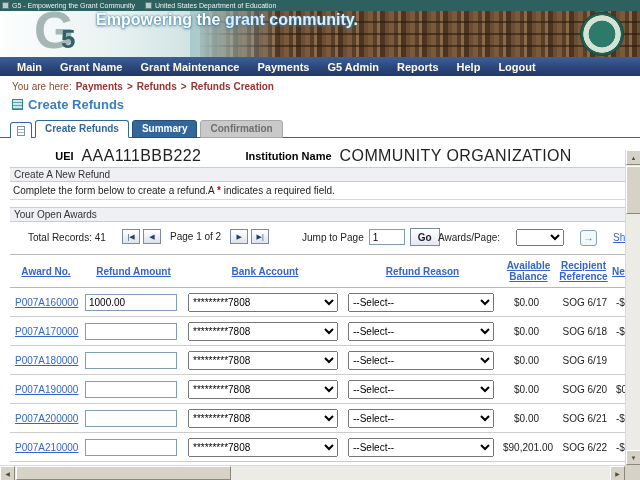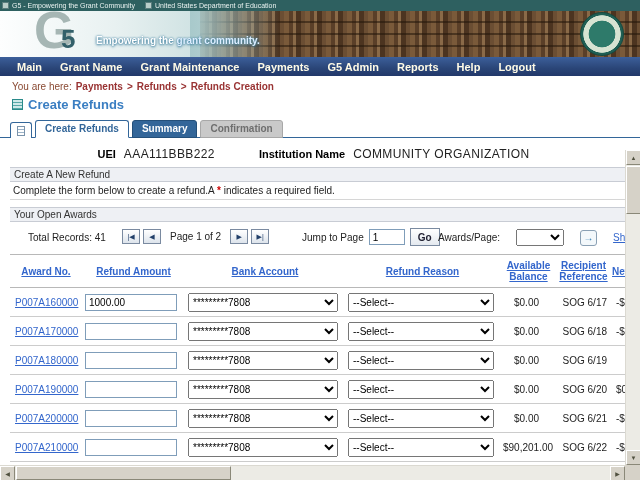--- a/index.html
+++ b/index.html
@@ -18,21 +18,21 @@
   .banner { position:absolute; top:11px; left:0; width:640px; height:46px; overflow:hidden;
     background:linear-gradient(90deg,#fdfefe 0%,#e8f1f1 18%,#bdd7d8 40%,#96bfc1 55%,#8ab4b6 100%); }
   .banner-books { position:absolute; top:0; right:0; width:440px; height:46px;
     background:
       repeating-linear-gradient(180deg, rgba(35,22,10,0) 0 10px, rgba(35,22,10,.55) 10px 12px),
       repeating-linear-gradient(90deg,#7a5a3a 0 5px,#5a3f28 5px 9px,#8a6a48 9px 12px,#4c3420 12px 17px,#6b4e33 17px 21px); }
   .books-fade { position:absolute; top:0; right:360px; width:90px; height:46px;
     background:linear-gradient(90deg,#a8c9cb 0%, rgba(168,201,203,0) 100%); }
   .logo-g { position:absolute; left:34px; top:-7px; font-size:52px; font-weight:bold; color:#a6b6b4; line-height:1; }
   .logo-5 { position:absolute; left:61px; top:15px; font-size:26px; font-weight:bold; color:#33606a; line-height:1; }
-  .tagline { position:absolute; left:96px; top:24px; font-size:10px; font-weight:bold;
+  .tagline { position:absolute; left:96px; top:0; font-size:16px; font-weight:bold;
     text-shadow:0 1px 3px #3a7d9e, 0 0 2px #3a7d9e; white-space:nowrap; }
   .tag1 { color:#ffffff; } .tag2 { color:#ddeeff; }
   .seal { position:absolute; right:16px; top:1px; width:44px; height:44px; border-radius:50%;
     border:1px solid #16483f;
     background:radial-gradient(circle at 50% 50%, #2e7a6a 0%, #2e7a6a 44%, #d7e3d2 46%, #d7e3d2 62%, #1f5f54 64%); }
 
   
   .nav { position:absolute; top:57px; left:0; width:640px; height:19px;
     background:linear-gradient(180deg,#3c5f9a 0%,#2a4577 60%,#22386a 100%);
     display:flex; align-items:center; padding-left:8px; }
@@ -58,21 +58,21 @@
     display:flex; align-items:center; justify-content:center; padding:0; }
   .mini-page { width:8px; height:10px; background:
     repeating-linear-gradient(180deg,#ffffff 0 2px,#9db4c8 2px 3px); border:1px solid #7a93ab; }
   .tab.active { background:#ffffff; color:#336699; border:1px solid #336699; border-bottom:1px solid #ffffff; position:relative; z-index:3; }
   .tab.summary { background:#336699; color:#ffffff; border:1px solid #24507a; }
   .tab.confirm { background:#c9c9c9; color:#6e6e6e; border:1px solid #a8a8a8; }
 
   
   .info-row { position:absolute; top:147px; left:0; width:627px; display:flex; justify-content:center; align-items:center; gap:8px; }
   .info-row .lbl { font-size:11px; font-weight:bold; color:#000; white-space:nowrap; }
-  .info-row .val { font-size:12px; color:#222; letter-spacing:.4px; white-space:nowrap; }
+  .info-row .val { font-size:16px; color:#222; letter-spacing:.4px; white-space:nowrap; }
   .info-row .inst { margin-left:36px; }
 
   
   .band { position:absolute; left:10px; width:617px; height:15px; background:#eef0f4;
     border-top:1px solid #c8ccd4; border-bottom:1px solid #c8ccd4;
     font-size:10px; color:#333; line-height:13px; padding-left:4px; }
   .band-create { top:167px; }
   .band-open { top:207px; }
   .instructions { position:absolute; top:185px; left:13px; font-size:10px; color:#222; }
   .req-star { color:#cc0000; font-weight:bold; }

